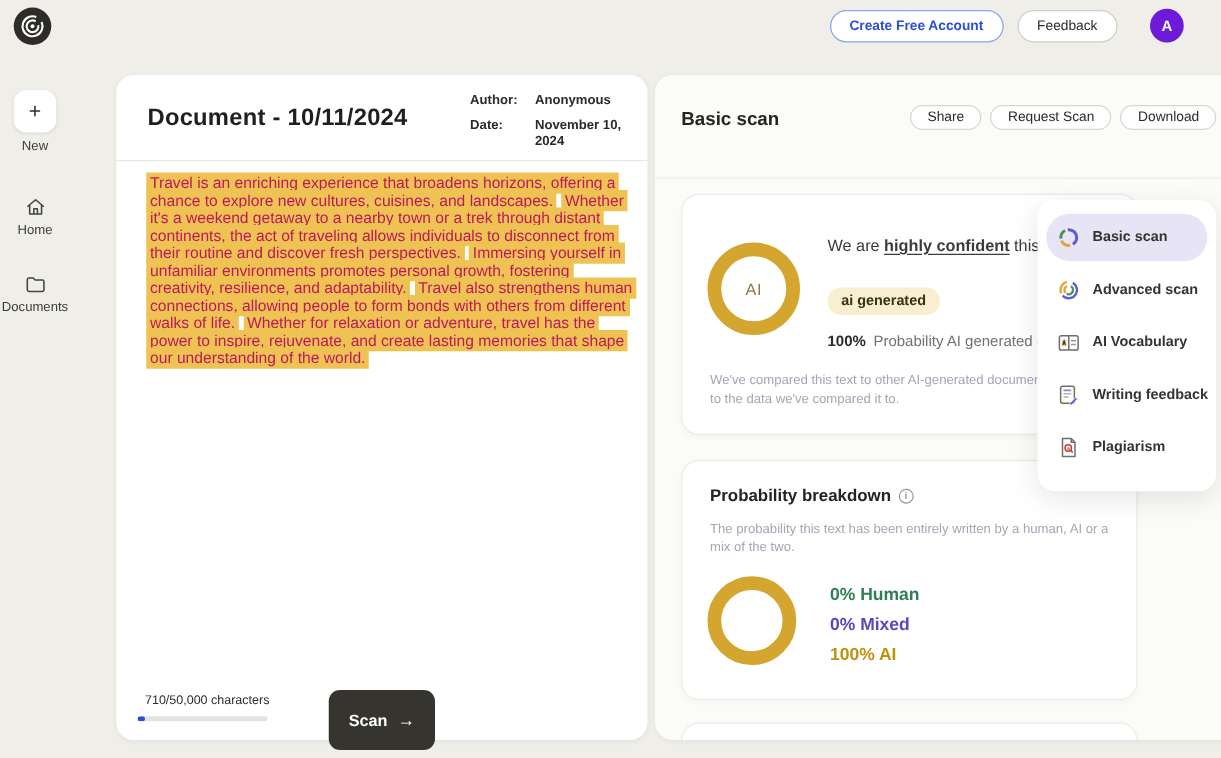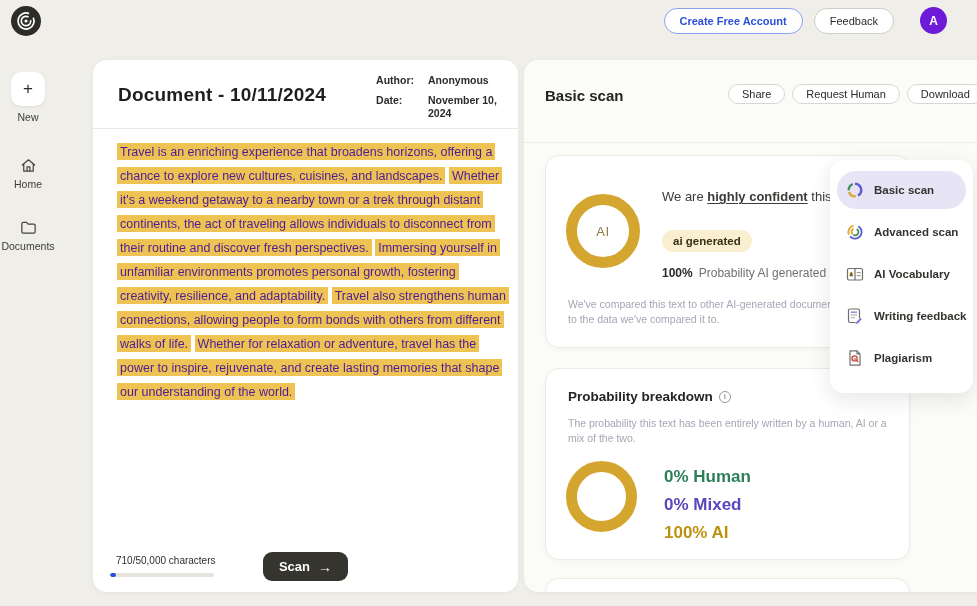--- a/index.html
+++ b/index.html
@@ -21,26 +21,26 @@
   .new-btn { width:34px; height:34px; margin:0 auto 5px; background:#fff; border-radius:10px; box-shadow:0 1px 3px rgba(0,0,0,.08); display:flex; align-items:center; justify-content:center; font-size:17px; color:#2b2b28; }
   .rail-icon { display:block; margin:0 auto 3px; }
 
   
   .doc-panel { left:93px; top:60px; width:425px; height:532px; background:#fff; border-radius:14px; box-shadow:0 1px 5px rgba(0,0,0,.05); }
   .doc-title { left:25px; top:24px; font-size:19px; font-weight:700; color:#1f1f1d; letter-spacing:.2px; }
   .doc-meta { right:16px; top:14px; display:grid; grid-template-columns:auto 74px; column-gap:14px; row-gap:7px; font-size:10.5px;margin-left:36px; }
   .doc-meta .lbl { font-weight:700; color:#2b2b28; }
   .doc-meta .val { font-weight:600; color:#2b2b28; line-height:13px; }
   .doc-divider { left:0; right:0; top:68px; height:1px; background:#e9e9e3; }
-  .doc-body { left:24px; top:79px; width:392px; font-size:12.5px; line-height:24px; color:#4c1d95; }
+  .doc-body { left:24px; top:79px; width:392px; font-size:12.5px; line-height:14px; color:#be185d; }
   .hl { background:var(--highlight,#efc353); padding:1.5px 3px; -webkit-box-decoration-break:clone; box-decoration-break:clone; }
   .char-count { left:23px; top:495px; font-size:10px; color:#2d2d2b; }
   .progress { left:17px; top:513px; width:104px; height:4px; background:#e4e4df; border-radius:2px; overflow:hidden; }
   .progress .fill { width:6px; height:100%; background:var(--accent-blue,#2b4fd8); border-radius:2px; }
-  .scan-btn { left:170px; top:492px; width:85px; height:29px; background:#35342f; color:#fff; border:none; border-radius:9px; font-size:13px; font-weight:700; display:flex; align-items:center; justify-content:center; gap:8px; cursor:pointer; font-family:inherit; }
+  .scan-btn { left:170px; top:492px; width:85px; height:48px; background:#35342f; color:#fff; border:none; border-radius:9px; font-size:13px; font-weight:700; display:flex; align-items:center; justify-content:center; gap:8px; cursor:pointer; font-family:inherit; }
   .scan-btn .arrow { font-size:14px; font-weight:400; }
 
   
   .res-panel { left:524px; top:60px; right:-20px; height:532px; background:#fbfbf8; border-radius:14px; box-shadow:0 1px 5px rgba(0,0,0,.05); overflow:hidden; }
   .res-title { left:21px; top:27px; font-size:15px; font-weight:700; color:#242422; }
   .res-actions { left:204px; top:24px; display:flex; gap:7px; }
   .action-btn { height:20px; display:inline-flex; align-items:center; padding:0 13px; border:1px solid #d7d7d1; border-radius:13px; background:#fff; font-size:11px; color:#2b2b28; cursor:pointer; white-space:nowrap; }
   .res-divider { left:0; right:0; top:82px; height:1px; background:#ededE7; }
 
   .card { background:#fff; border:1px solid #ececE6; border-radius:14px; box-shadow:0 2px 6px rgba(0,0,0,.03); position:absolute; }
@@ -51,21 +51,21 @@
   .verdict-text b { text-decoration:underline; text-underline-offset:2px; }
   .badge-ai { left:116px; top:74px; display:inline-block; padding:5px 11px; border-radius:14px; background:#f9eecf; color:#383014; font-size:11.5px; font-weight:700; }
   .prob-line { left:116px; top:110px; font-size:12px; color:#71716c; display:flex; align-items:flex-end; gap:4px; }
   .prob-line b { color:#2b2b28; margin-right:2px; }
   .footnote { left:22px; top:141px; width:334px; font-size:10.5px; line-height:15px; color:#a3a7b4; }
 
   .card-breakdown { left:21px; top:308px; width:365px; height:192px; }
   .bd-title { left:22px; top:20px; font-size:13.5px; font-weight:700; color:#242422; display:flex; align-items:center; gap:6px; }
   .bd-desc { left:22px; top:47px; width:334px; font-size:10.5px; line-height:15px; color:#a3a7b4; }
   .ring-bd { left:20px; top:92px; width:71px; height:71px; }
-  .legend { left:118px; top:98px; display:flex; flex-direction:column; gap:8px; font-size:17px; font-weight:700; }
+  .legend { left:118px; top:98px; display:flex; flex-direction:column; gap:8px; font-size:14px; font-weight:700; }
   .legend-human { color:var(--green,#2f7e58); }
   .legend-mixed { color:var(--purple,#5748be); }
   .legend-ai { color:var(--gold-text,#be9210); }
 
   .card-next { left:21px; top:518px; width:365px; height:40px; }
 
   .info-i { width:12px; height:12px; border:1px solid #9a9a94; border-radius:50%; display:inline-flex; align-items:center; justify-content:center; font-size:8px; color:#9a9a94; font-weight:700; flex:none; cursor:pointer; }
 
   
   .side-menu { left:830px; top:160px; width:143px; height:233px; background:#fff; border-radius:14px; box-shadow:0 6px 22px rgba(0,0,0,.10); padding:11px 0 12px; display:flex; flex-direction:column; gap:4px; }
@@ -140,21 +140,21 @@
     <span>Scan</span>
     <span class="arrow">→</span>
   </button>
 </div>
 
 <div class="abs res-panel">
   <div class="abs res-title">Basic scan</div>
 
   <div class="abs res-actions">
     <button class="action-btn">Share</button>
-    <button class="action-btn">Request Human</button>
+    <button class="action-btn">Request Scan</button>
     <button class="action-btn">Download</button>
   </div>
 
   <div class="abs res-divider"></div>
 
   <div class="card card-verdict">
     <div class="abs ring ring-ai">
       <span>AI</span>
     </div>
     <div class="abs verdict-text"><span>We are </span><b>highly confident</b><span> this text was</span></div>

